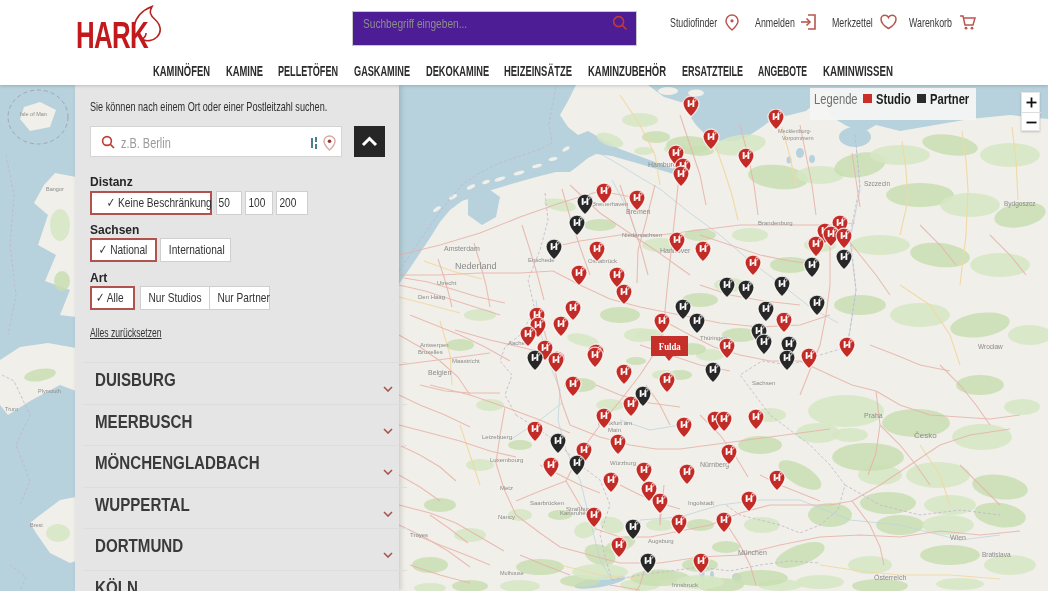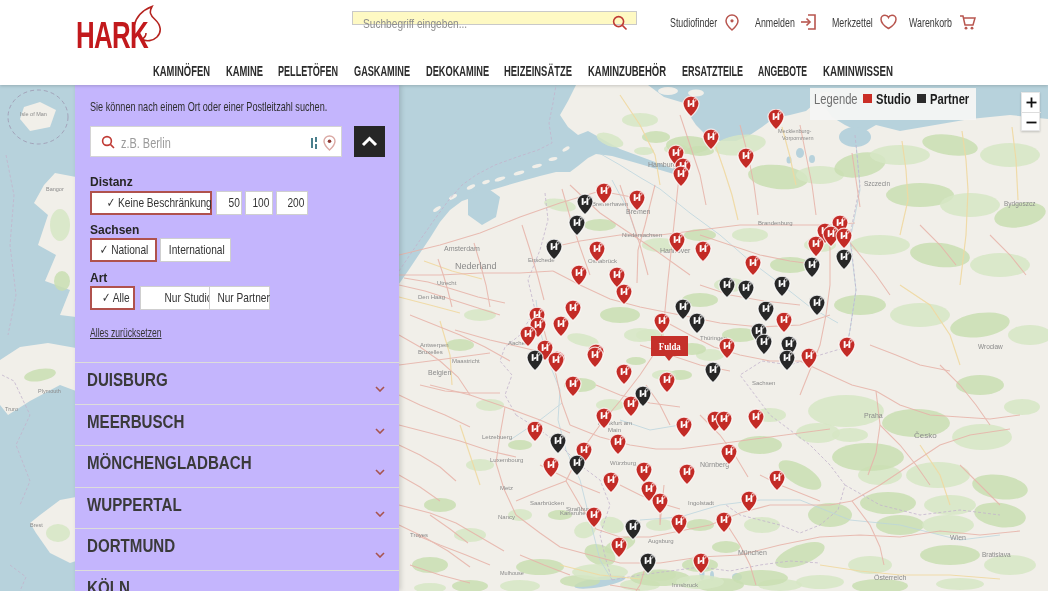--- a/index.html
+++ b/index.html
@@ -2,41 +2,41 @@
 <html lang="de"><head>
 <meta charset="utf-8">
 <title>HARK Studiofinder</title>
 <style>
   * { margin:0; padding:0; box-sizing:border-box; }
   html,body { width:1048px; height:591px; overflow:hidden; font-family:"Liberation Sans", sans-serif; background:#fff; }
   #stage { position:relative; width:1048px; height:591px; }
   
   #header { position:absolute; left:0; top:0; width:1048px; height:85px; background:#fff; z-index:30; box-shadow:0 1px 3px rgba(0,0,0,.18); }
   #logo { position:absolute; left:73px; top:5px; }
-  #searchbox { position:absolute; left:352px; top:11px; width:285px; height:14px; border:1px solid #c9c9c9; background:#fef9c3; }
+  #searchbox { position:absolute; left:352px; top:11px; width:285px; height:35px; border:1px solid #c9c9c9; background:#4c1d95; }
   #searchbox .ph { position:absolute; left:10px; top:4px; font-size:13px; color:#8d8d8d; white-space:nowrap; transform:scaleX(.78); transform-origin:0 0; }
   #searchbox svg { position:absolute; right:8px; top:3px; }
   .hlink { position:absolute; top:15px; font-size:13px; color:#3a3a3a; transform:scaleX(.68); transform-origin:0 50%; white-space:nowrap; }
   .hicon { position:absolute; top:14px; }
   
   .nav { position:absolute; top:63px; height:16px; font-size:14px; font-weight:bold; color:#2b2b2b; white-space:nowrap; transform-origin:0 50%; letter-spacing:0; }
   
   #map { position:absolute; left:0; top:85px; width:1048px; height:506px; }
   
-  #side { position:absolute; left:75px; top:85px; width:324px; height:506px; background:#c4b5fd; z-index:20; box-shadow:2px 0 5px rgba(0,0,0,.15); }
+  #side { position:absolute; left:75px; top:85px; width:324px; height:506px; background:#e5e5e5; z-index:20; box-shadow:2px 0 5px rgba(0,0,0,.15); }
   #side .intro { position:absolute; left:15px; top:14px; font-size:13px; color:#2e2e2e; white-space:nowrap; transform:scaleX(.70); transform-origin:0 0; }
   #sinput { position:absolute; left:15px; top:41px; width:252px; height:31px; background:#fff; border:1px solid #d4d4d4; }
   #sinput .ph { position:absolute; left:30px; top:8px; font-size:14px; color:#9b9b9b; white-space:nowrap; transform:scaleX(.78); transform-origin:0 0; }
   #upbtn { position:absolute; left:279px; top:41px; width:31px; height:31px; background:#262626; }
   .flabel { position:absolute; left:15px; font-size:12px; font-weight:bold; color:#262626; }
-  .fbtn { position:absolute; height:24px; border:1px solid #cfcfcf; background:#fff; color:#333; font-size:13px; line-height:22px; text-align:right; white-space:nowrap; overflow:visible; }
+  .fbtn { position:absolute; height:24px; border:1px solid #cfcfcf; background:#fff; color:#333; font-size:13px; line-height:22px; text-align:left; white-space:nowrap; overflow:visible; }
   .fbtn i { font-style:normal; display:inline-block; transform:scaleX(.78); transform-origin:50% 50%; }
   .fbtn.sel { border:2px solid #b0524d; line-height:20px; }
   .reset { position:absolute; left:15px; top:240px; font-size:13px; color:#333; text-decoration:underline; white-space:nowrap; transform:scaleX(.66); transform-origin:0 0; }
-  .city { position:absolute; left:0; width:324px; height:41.5px; border-top:1px solid #ddddda; }
+  .city { position:absolute; left:8px; width:324px; height:41.5px; border-top:1px solid #ddddda; }
   .city span { position:absolute; left:12px; top:7px; font-size:18px; font-weight:bold; color:#3a3a3a; white-space:nowrap; transform:scaleX(.84); transform-origin:0 0; }
   .city svg { position:absolute; right:14px; top:23px; }
   
   #legend { position:absolute; left:810px; top:88px; width:166px; height:32px; background:rgba(245,245,244,.96); z-index:10; font-size:14px; }
   #legend .lg { position:absolute; top:3px; white-space:nowrap; transform:scaleX(.8); transform-origin:0 0; }
   
   #zoomc { position:absolute; left:1021px; top:92px; width:19px; height:39px; background:#fff; border:1px solid #e6e6e6; z-index:10; box-shadow:0 1px 2px rgba(0,0,0,.2); }
   #fulda { position:absolute; left:651px; top:336px; z-index:9;font-family:Liberation Serif, serif; }
   #fulda .box { width:37px; height:20px; background:#c5302a; color:#fff; font-size:11px; font-weight:bold; text-align:center; line-height:20px; }
   #fulda .box i { font-style:normal; display:inline-block; transform:scaleX(.8); }

